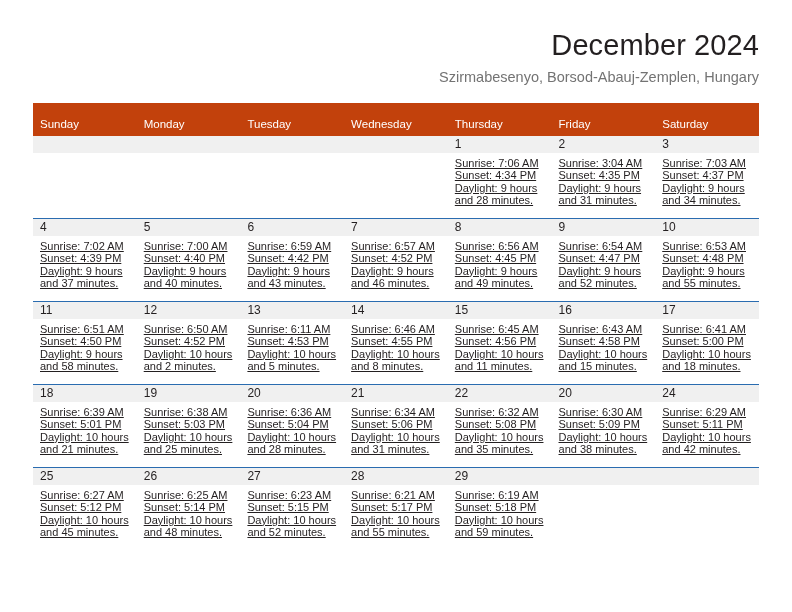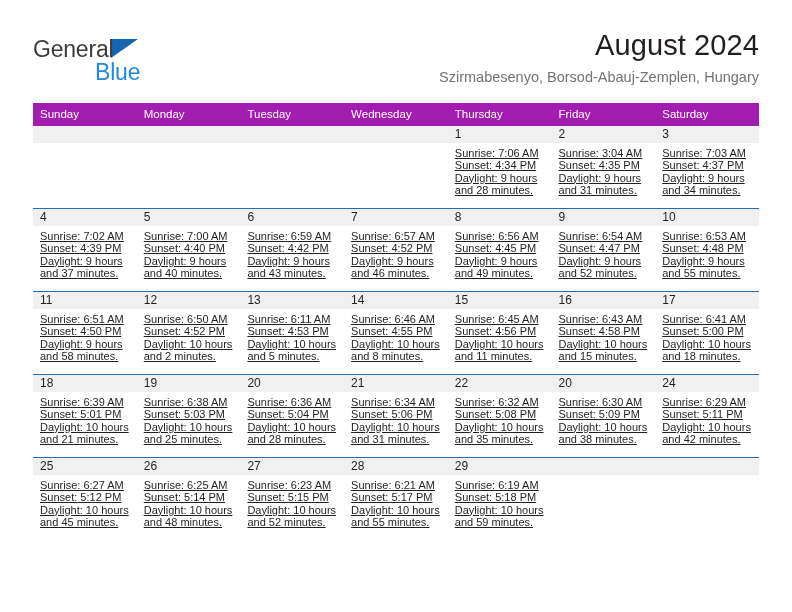--- a/index.html
+++ b/index.html
@@ -89,26 +89,26 @@
   
   .calendar {
     position: absolute;
     left: 33px;
     top: 103px;
     width: 726px;
     border-collapse: collapse;
     table-layout: fixed;
   }
   .calendar th {
-    background: #a21caf;
+    background: #c2410c;
     color: #ffffff;
     font-size: 11.5px;
     font-weight: normal;
     text-align: left;
-    padding: 5px 0 5px 7px;
+    padding: 15px 0 5px 7px;
     height: 13px;
     line-height: 13px;
   }
   .calendar td {
     width: 103.71px;
     height: 82px;
     vertical-align: top;
     padding: 0;
     border-bottom: 1.6px solid #2a6cb0;
     background: #ffffff;
@@ -136,27 +136,23 @@
     white-space: nowrap;
   }
 </style>
 </head>
 <body>
 
 <div class="page">
 
   <div class="header">
 
-    <div class="brand">
-      <span class="brand-line1">General</span><span class="brand-tri"></span>
-      <span class="brand-line2">Blue</span>
-    </div>
 
     <div class="title-wrap">
-      <div class="cal-title">August 2024</div>
+      <div class="cal-title">December 2024</div>
       <div class="cal-subtitle">Szirmabesenyo, Borsod-Abauj-Zemplen, Hungary</div>
     </div>
 
   </div>
 
   <table class="calendar">
     <thead>
       <tr>
         <th>Sunday</th>
         <th>Monday</th>

